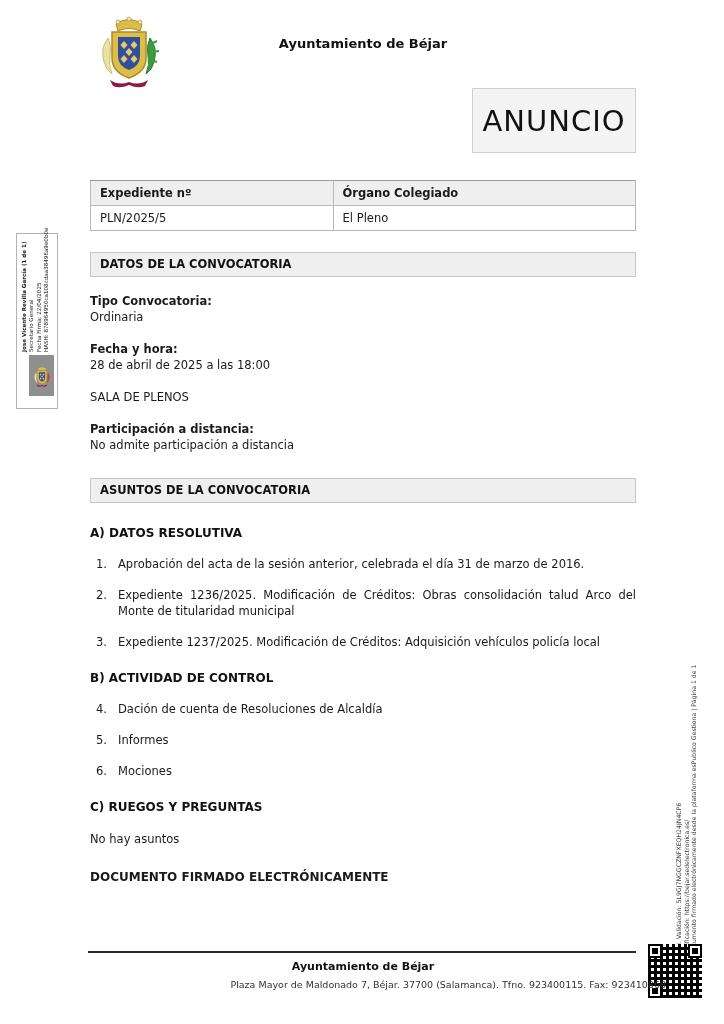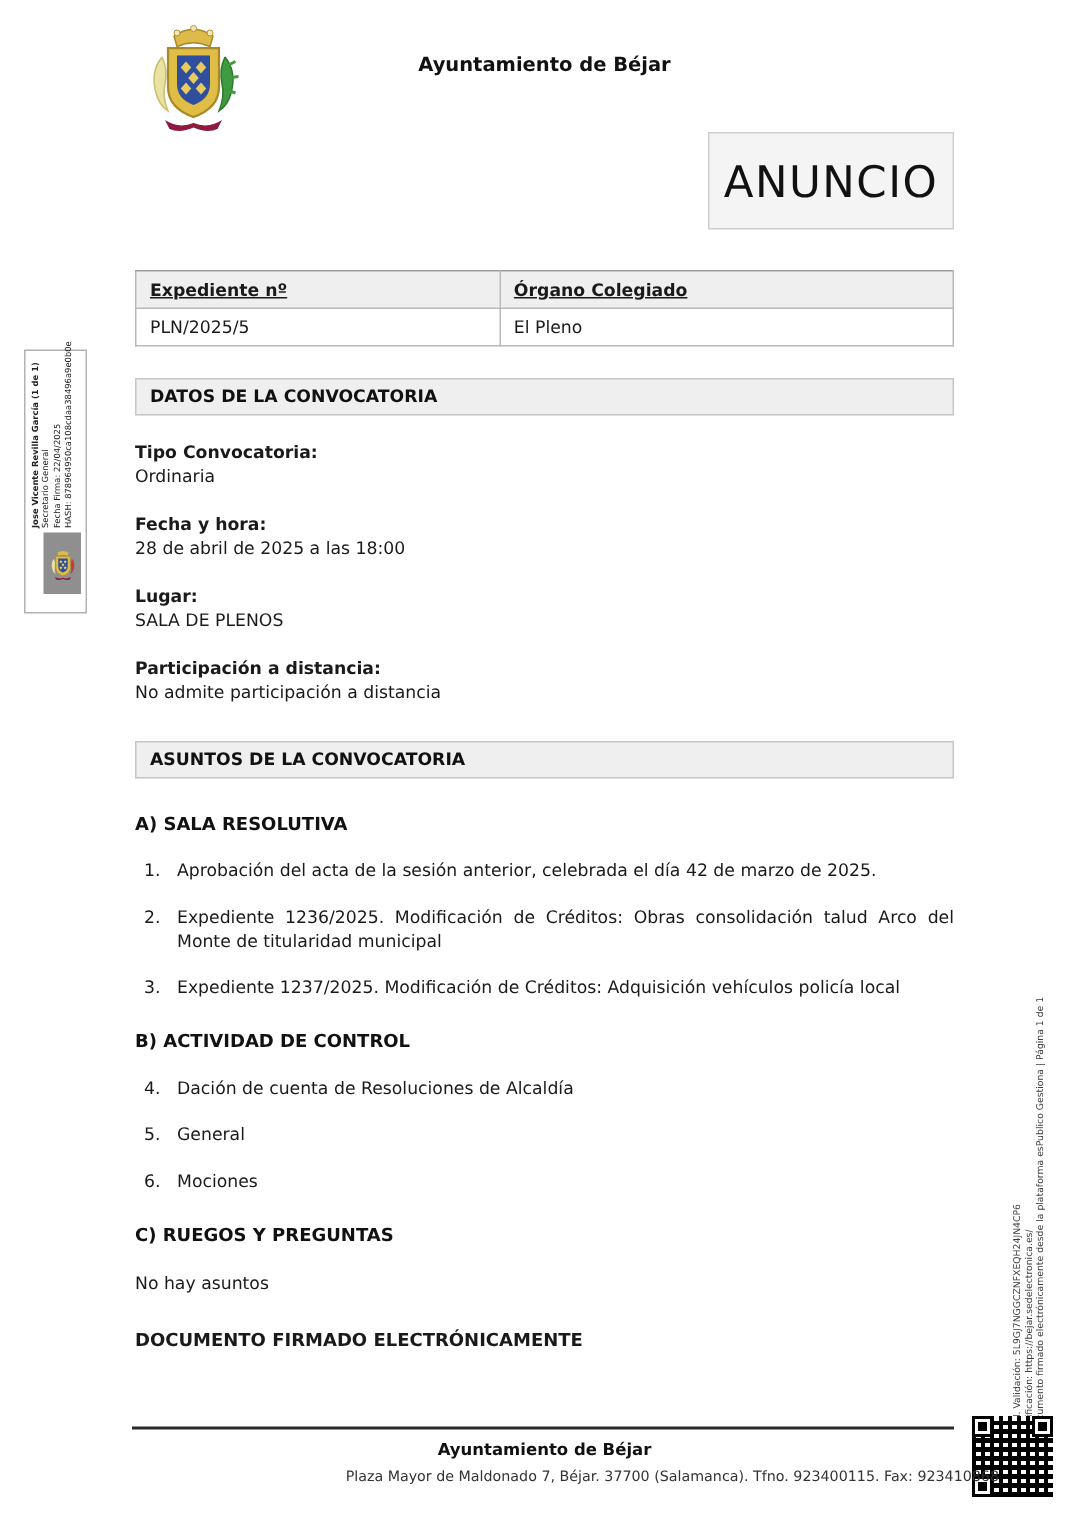--- a/index.html
+++ b/index.html
@@ -58,21 +58,21 @@
   .finder::after { content:""; position:absolute; left:2px; top:2px; width:6px; height:6px; background:#000; }
   .f-tl { left:0; top:0; } .f-tr { right:0; top:0; } .f-bl { left:0; bottom:0; }
 
   
   .content { position:absolute; left:90px; top:180px; width:546px; font-size:11.5px; line-height:16px; }
 
   table.exp { width:100%; border-collapse:collapse; }
   table.exp td {
     border:1px solid #b9b9b9; padding:4px 9px; font-size:11.5px; vertical-align:middle;
   }
-  table.exp .hrow td { background:#efefef; font-weight:bold; border-top:1.5px solid #9a9a9a;text-decoration:underline; }
+  table.exp .hrow td { background:#efefef; font-weight:bold; border-top:1.5px solid #9a9a9a; }
   table.exp .c1 { width:243px; } table.exp .c2 { width:303px; }
 
   .bar {
     margin-top:21px; background:#efefef; border:1px solid #c6c6c6;
     font-weight:bold; font-size:11.5px; padding:3px 9px 4px 9px; color:#111;
   }
   .bar.asuntos { margin-top:25px; }
 
   .fgroup { margin-top:16px; }
   .fgroup:first-of-type { margin-top:17px; }
@@ -175,54 +175,53 @@
 
     <div class="fgroup">
       <div class="flabel">Tipo Convocatoria:</div>
       <div class="fvalue">Ordinaria</div>
     </div>
     <div class="fgroup">
       <div class="flabel">Fecha y hora:</div>
       <div class="fvalue">28 de abril de 2025 a las 18:00</div>
     </div>
     <div class="fgroup">
-      <div class="flabel">Lugar:</div>
       <div class="fvalue">SALA DE PLENOS</div>
     </div>
     <div class="fgroup">
       <div class="flabel">Participación a distancia:</div>
       <div class="fvalue">No admite participación a distancia</div>
     </div>
 
     <div class="bar asuntos">ASUNTOS DE LA CONVOCATORIA</div>
 
-    <div class="part-heading first">A) SALA RESOLUTIVA</div>
+    <div class="part-heading first">A) DATOS RESOLUTIVA</div>
 
     <div class="agenda-item">
       <span class="num">1.</span>
-      <span class="itxt">Aprobación del acta de la sesión anterior, celebrada el día 42 de marzo de 2025.</span>
+      <span class="itxt">Aprobación del acta de la sesión anterior, celebrada el día 31 de marzo de 2016.</span>
     </div>
     <div class="agenda-item">
       <span class="num">2.</span>
       <span class="itxt">Expediente 1236/2025. Modificación de Créditos: Obras consolidación talud Arco del Monte de titularidad municipal</span>
     </div>
     <div class="agenda-item">
       <span class="num">3.</span>
       <span class="itxt">Expediente 1237/2025. Modificación de Créditos: Adquisición vehículos policía local</span>
     </div>
 
     <div class="part-heading">B) ACTIVIDAD DE CONTROL</div>
 
     <div class="agenda-item">
       <span class="num">4.</span>
       <span class="itxt">Dación de cuenta de Resoluciones de Alcaldía</span>
     </div>
     <div class="agenda-item">
       <span class="num">5.</span>
-      <span class="itxt">General</span>
+      <span class="itxt">Informes</span>
     </div>
     <div class="agenda-item">
       <span class="num">6.</span>
       <span class="itxt">Mociones</span>
     </div>
 
     <div class="part-heading">C) RUEGOS Y PREGUNTAS</div>
 
     <div class="no-items">No hay asuntos</div>
 

